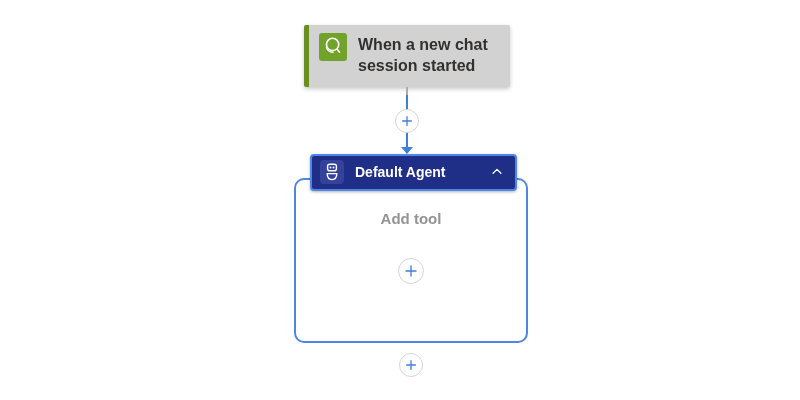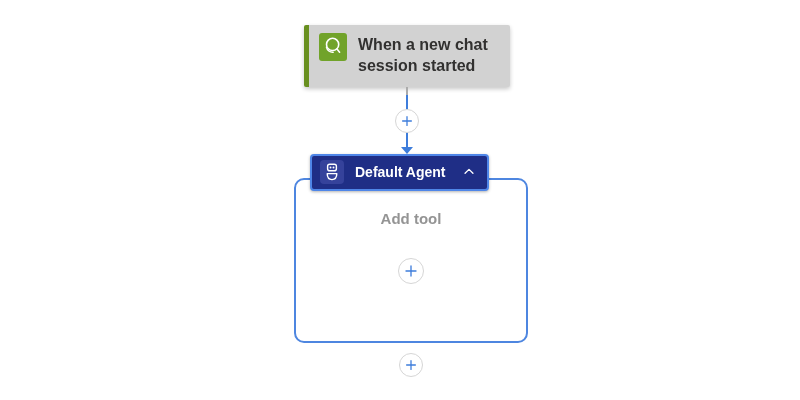--- a/index.html
+++ b/index.html
@@ -91,21 +91,21 @@
     left: 294px; top: 178px;
     width: 234px; height: 165px;
     background: #ffffff;
     border: 2px solid var(--container-border);
     border-radius: 10px;
     box-sizing: border-box;
   }
   .agent-header {
     position: absolute;
     left: 310px; top: 154px;
-    width: 179px; height: 37px;
+    width: 207px; height: 37px;
     background: var(--header-bg);
     border: 2px solid var(--selection-outline);
     border-radius: 4px;
     box-sizing: border-box;
     display: flex;
     align-items: center;
     padding: 0 10px 1px 8px;
     box-shadow: 0 1px 3px rgba(0,0,0,0.3);
     cursor: pointer;
   }

